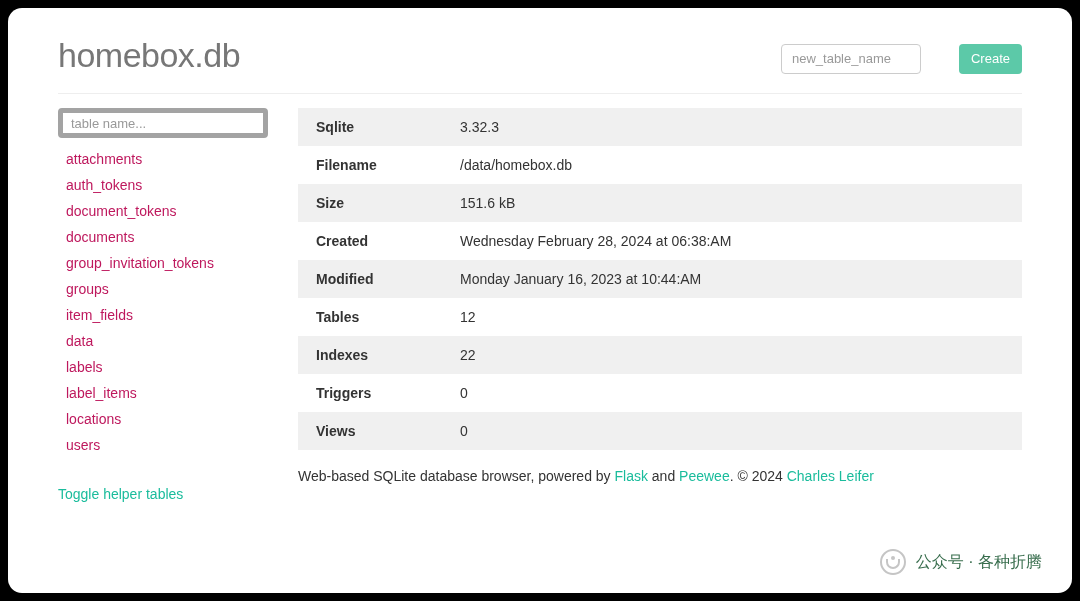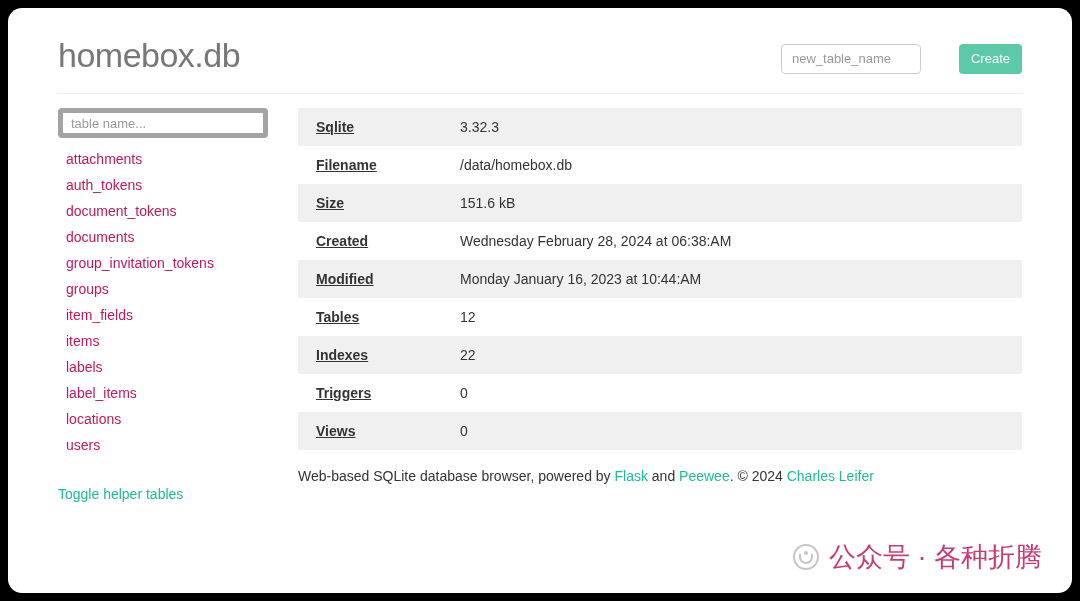--- a/index.html
+++ b/index.html
@@ -107,43 +107,42 @@
     }
     .info-table tr:nth-child(odd) { background: #f0f0f0; }
     .info-table tr:nth-child(even) { background: #fff; }
     .info-table th {
       text-align: left;
       padding: 11px 18px;
       font-size: 14px;
       font-weight: 700;
       color: #333;
       width: 150px;
-      text-decoration: underline;
     }
     .info-table td {
       padding: 11px 12px;
       font-size: 14px;
       color: #333;
       margin-top: 8px;
     }
     .footer {
       margin-top: 18px;
       font-size: 14px;
       color: #333;
     }
     .footer a { color: #1abc9c; text-decoration: none; }
     .watermark {
       position: absolute;
       right: 30px;
       bottom: 18px;
       display: flex;
       align-items: center;
       gap: 10px;
-      color: #be185d;
-      font-size: 27px;
+      color: #14532d;
+      font-size: 16px;
       opacity: 0.85;
     }
     .watermark .wm-icon {
       width: 26px;
       height: 26px;
       border: 2px solid #bbb;
       border-radius: 50%;
       position: relative;
       display: flex;
       align-items: center;
@@ -187,21 +186,21 @@
     <div class="sidebar">
       <input class="filter-input" type="text" placeholder="table name..." style="">
       <ul class="table-list" id="table-list">
           <li><a href="#">attachments</a></li>
           <li><a href="#">auth_tokens</a></li>
           <li><a href="#">document_tokens</a></li>
           <li><a href="#">documents</a></li>
           <li><a href="#">group_invitation_tokens</a></li>
           <li><a href="#">groups</a></li>
           <li><a href="#">item_fields</a></li>
-          <li><a href="#">items</a></li>
+          <li><a href="#">data</a></li>
           <li><a href="#">labels</a></li>
           <li><a href="#">label_items</a></li>
           <li><a href="#">locations</a></li>
           <li><a href="#">users</a></li>
         </ul>
       <a href="#" class="toggle-link">Toggle helper tables</a>
     </div>
 
     <div class="main">
       <table class="info-table">

